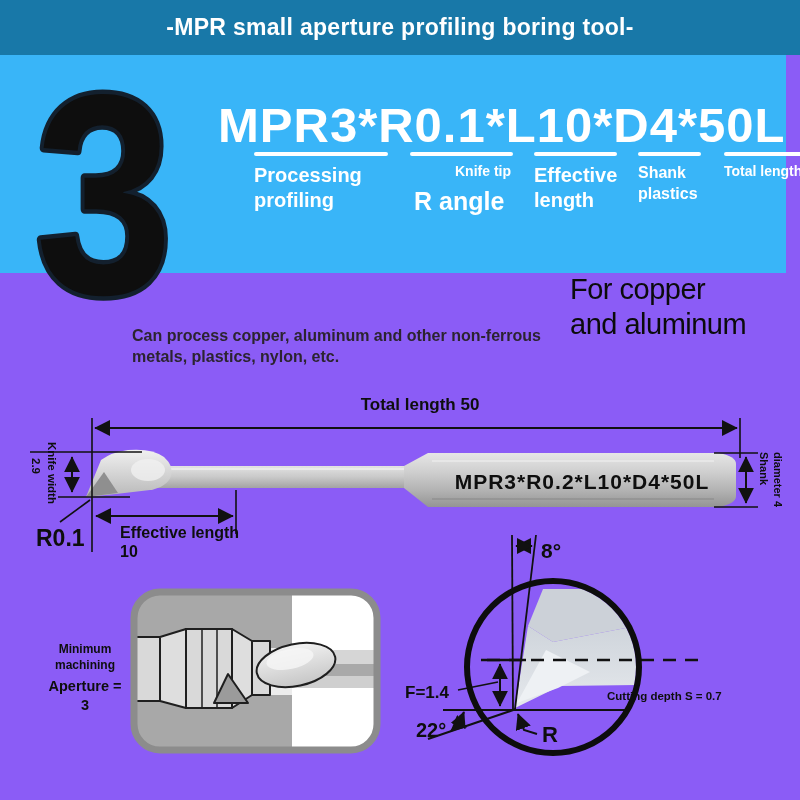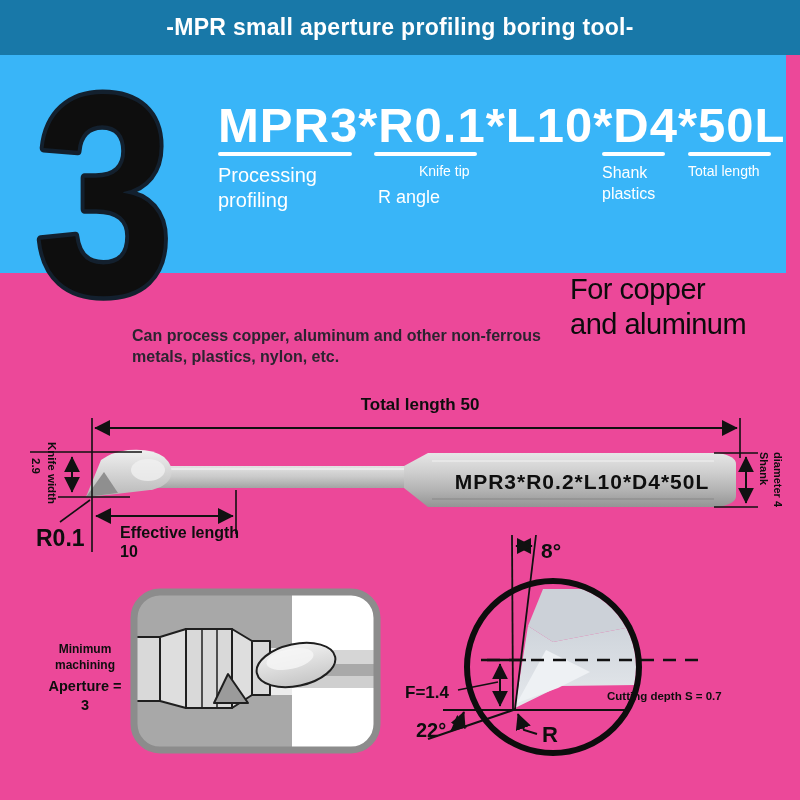--- a/index.html
+++ b/index.html
@@ -1,29 +1,29 @@
 <!DOCTYPE html>
 <html style="--banner: #1878a8; --block: #39b5f8; --outline: #13202e;"><head>
 <meta charset="utf-8">
 <style>
   html,body{margin:0;padding:0;background:#fff;}
-  .stage{position:relative;width:800px;height:800px;background:#ec4899;overflow:hidden;
+  .stage{position:relative;width:800px;height:800px;background:#8b5cf6;overflow:hidden;
          font-family:"Liberation Sans",sans-serif;}
   
   .banner{position:absolute;left:0;top:0;width:800px;height:55px;background:var(--banner,#1878a8);
           display:flex;align-items:center;justify-content:center;}
   .banner-title{color:#fff;font-size:23px;font-weight:bold;letter-spacing:.3px;}
   
   .blue-block{position:absolute;left:0;top:55px;width:786px;height:218px;background:var(--block,#39b5f8);}
   .model{position:absolute;left:218px;top:101px;font-size:49px;font-weight:bold;color:#fff;
          letter-spacing:1px;white-space:nowrap;line-height:1;}
-  .spec{position:absolute;top:152px;color:#fff;font-weight:normal;}
+  .spec{position:absolute;top:152px;color:#fff;font-weight:bold;margin-left:36px;}
   .spec .u{height:4px;background:#fff;border-radius:2px;margin-bottom:7px;}
   .c1{left:218px;width:134px;} .c1 .ln{font-size:20px;line-height:1.25;}
-  .c2{left:374px;width:103px;} .c2 .ln1{font-size:14px;margin:2px 0 8px 6px;padding-left:39px;} .c2 .ln2{font-size:18px;margin-left:4px;}
+  .c2{left:374px;width:103px;} .c2 .ln1{font-size:14px;margin:2px 0 8px 6px;padding-left:39px;} .c2 .ln2{font-size:25px;margin-left:4px;}
   .c3{left:498px;width:83px;}  .c3 .ln{font-size:20px;line-height:1.25;}
   .c4{left:602px;width:63px;}  .c4 .ln{font-size:16px;line-height:1.2;margin-top:2px;}
   .c5{left:688px;width:83px;}  .c5 .ln{font-size:14px;margin-top:4px;}
   .hero-num{position:absolute;left:20px;top:60px;width:200px;height:250px;}
   
   .for-note{position:absolute;left:570px;top:272px;width:185px;font-size:29px;font-weight:normal;
             color:#0b0b0b;line-height:1.2;letter-spacing:-0.5px;}
   .desc{position:absolute;left:132px;top:326px;width:450px;font-size:16px;font-weight:bold;
         color:#2c2430;line-height:1.3;}
   
@@ -50,20 +50,25 @@
 
   <div class="spec c1">
     <div class="u"></div>
     <div class="ln">Processing</div>
     <div class="ln">profiling</div>
   </div>
   <div class="spec c2">
     <div class="u"></div>
     <div class="ln1">Knife tip</div>
     <div class="ln2">R angle</div>
+  </div>
+  <div class="spec c3">
+    <div class="u"></div>
+    <div class="ln">Effective</div>
+    <div class="ln">length</div>
   </div>
   <div class="spec c4">
     <div class="u"></div>
     <div class="ln">Shank</div>
     <div class="ln">plastics</div>
   </div>
   <div class="spec c5">
     <div class="u"></div>
     <div class="ln">Total length</div>
   </div>

